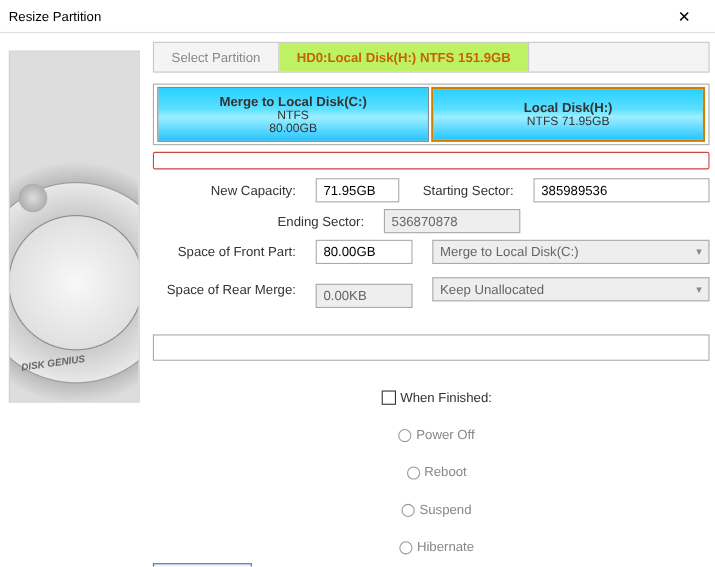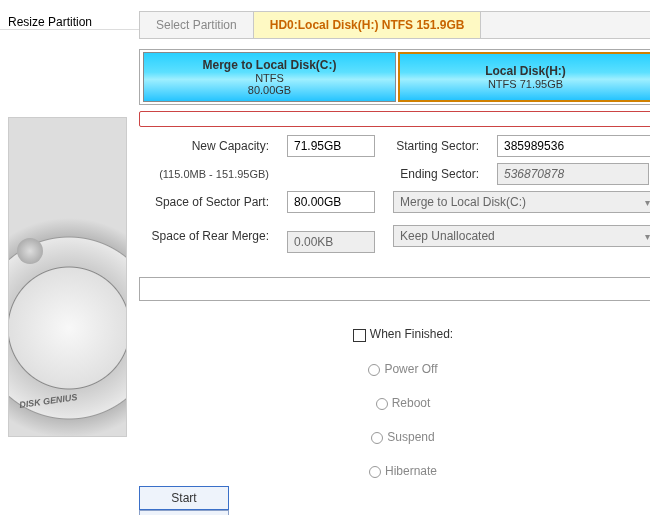--- a/index.html
+++ b/index.html
@@ -1,30 +1,30 @@
 <!DOCTYPE html>
 <html><head>
 <meta charset="utf-8">
 <style>
   * { box-sizing: border-box; font-family: "Segoe UI", Tahoma, sans-serif; }
   body { margin: 0; background: #fff; width: 650px; height: 515px; overflow: hidden; }
-  .titlebar { height: 30px; border-bottom: 1px solid #ddd; display: flex; align-items: flex-end; padding: 0 8px; font-size: 12px; }
+  .titlebar { height: 30px; border-bottom: 1px solid #ddd; display: flex; align-items: center; padding: 0 8px; font-size: 12px; }
   .titlebar .title { flex: 1; }
   .titlebar .close { width: 40px; text-align: center; font-size: 14px; cursor: pointer; }
-  .content { display: flex; height: 485px; align-items: center; }
+  .content { display: flex; height: 485px; }
   .sidebar { width: 135px; padding: 8px; }
   .disk-img { width: 119px; height: 320px; margin-top: 8px; border: 1px solid #ccc;
     background: radial-gradient(circle at 60px 210px, #f8f8f8 0, #e0e0e0 60px, #888 61px, #ccc 62px, #e8e8e8 90px, #999 91px, #bbb 92px, #ddd 110px),
                 linear-gradient(#fff,#eee); position:relative; overflow:hidden;}
   .disk-img::after{content:"DISK GENIUS"; position:absolute; bottom:30px; left:10px; font-size:9px; font-style:italic; font-weight:bold; color:#666; transform:rotate(-8deg);}
   .disk-img::before{content:""; position:absolute; top:120px; left:8px; width:26px; height:26px; border-radius:50%; background:radial-gradient(circle,#ddd,#999);}
   .main { flex: 1; padding: 8px 14px 8px 4px; font-size: 12px; color: #333; }
   .tabbar { display: flex; border: 1px solid #c8c8c8; background:#f4f4f4; }
   .tab { padding: 6px 16px; font-size: 12px; color:#888; border-right:1px solid #c8c8c8; }
-  .tab.active { color: #c86400; font-weight: bold; background:#fef9c3; }
+  .tab.active { color: #c86400; font-weight: bold; background:#bef264; }
   .partbar { margin-top: 10px; border: 1px solid #aaa; padding:2px; display:flex; height:56px; }
   .partblock { flex:1; border:1px solid #888; margin:0 1px; display:flex; flex-direction:column; align-items:center; justify-content:center;
     background: linear-gradient(#29d0ff,#5ce0ff 40%,#9eefff 55%,#25c4ff); font-size:11px; }
   .partblock .pname { font-weight:bold; font-size:12px; }
   .partblock.sel { border:2px solid #d08000; }
   .slider { margin-top:6px; height:16px; border:1px solid #c44; border-radius:2px; background:#fff; }
   .alloc-label { text-align:center; margin-top:10px; font-size:12px; }
   .form { margin-top:8px; }
   .row { display:flex; align-items:center; margin:6px 0; gap:18px; }
   .lbl { width:130px; text-align:right; font-size:12px; }
@@ -75,34 +75,33 @@
       </div>
     </div>
 
     <div class="slider"></div>
 
 
     <div class="form">
 
       <div class="row">
         <span class="lbl">New Capacity:</span>
-        <input type="text" style="width: 88px;" value="71.95GB">
+        <input type="text" style="width: 76px;" value="71.95GB">
         <span class="lbl2">Starting Sector:</span>
         <input type="text" style="width: 160px;" value="385989536">
       </div>
 
       <div class="row">
-        <span class="hint">(115.0MB - 151.95GB)</span>
         <span style="width:88px"></span>
         <span class="lbl2">Ending Sector:</span>
-        <input type="text" readonly="" style="width: 152px; font-style: italic;" value="536870878">
+        <input type="text" readonly="" style="width: 124px;" value="536870878">
       </div>
 
       <div class="row">
-        <span class="lbl">Space of Sector Part:</span>
+        <span class="lbl">Space of Front Part:</span>
         <input type="text" style="width: 88px;" value="80.00GB">
         <div class="sel-dis" style="flex:1">
           <span>Merge to Local Disk(C:)</span>
           <span class="chev">▾</span>
         </div>
       </div>
 
       <div class="row">
         <span class="lbl">Space of Rear Merge:</span>
         <input type="text" readonly="" style="width: 88px; margin-top: 12px;" value="0.00KB">

